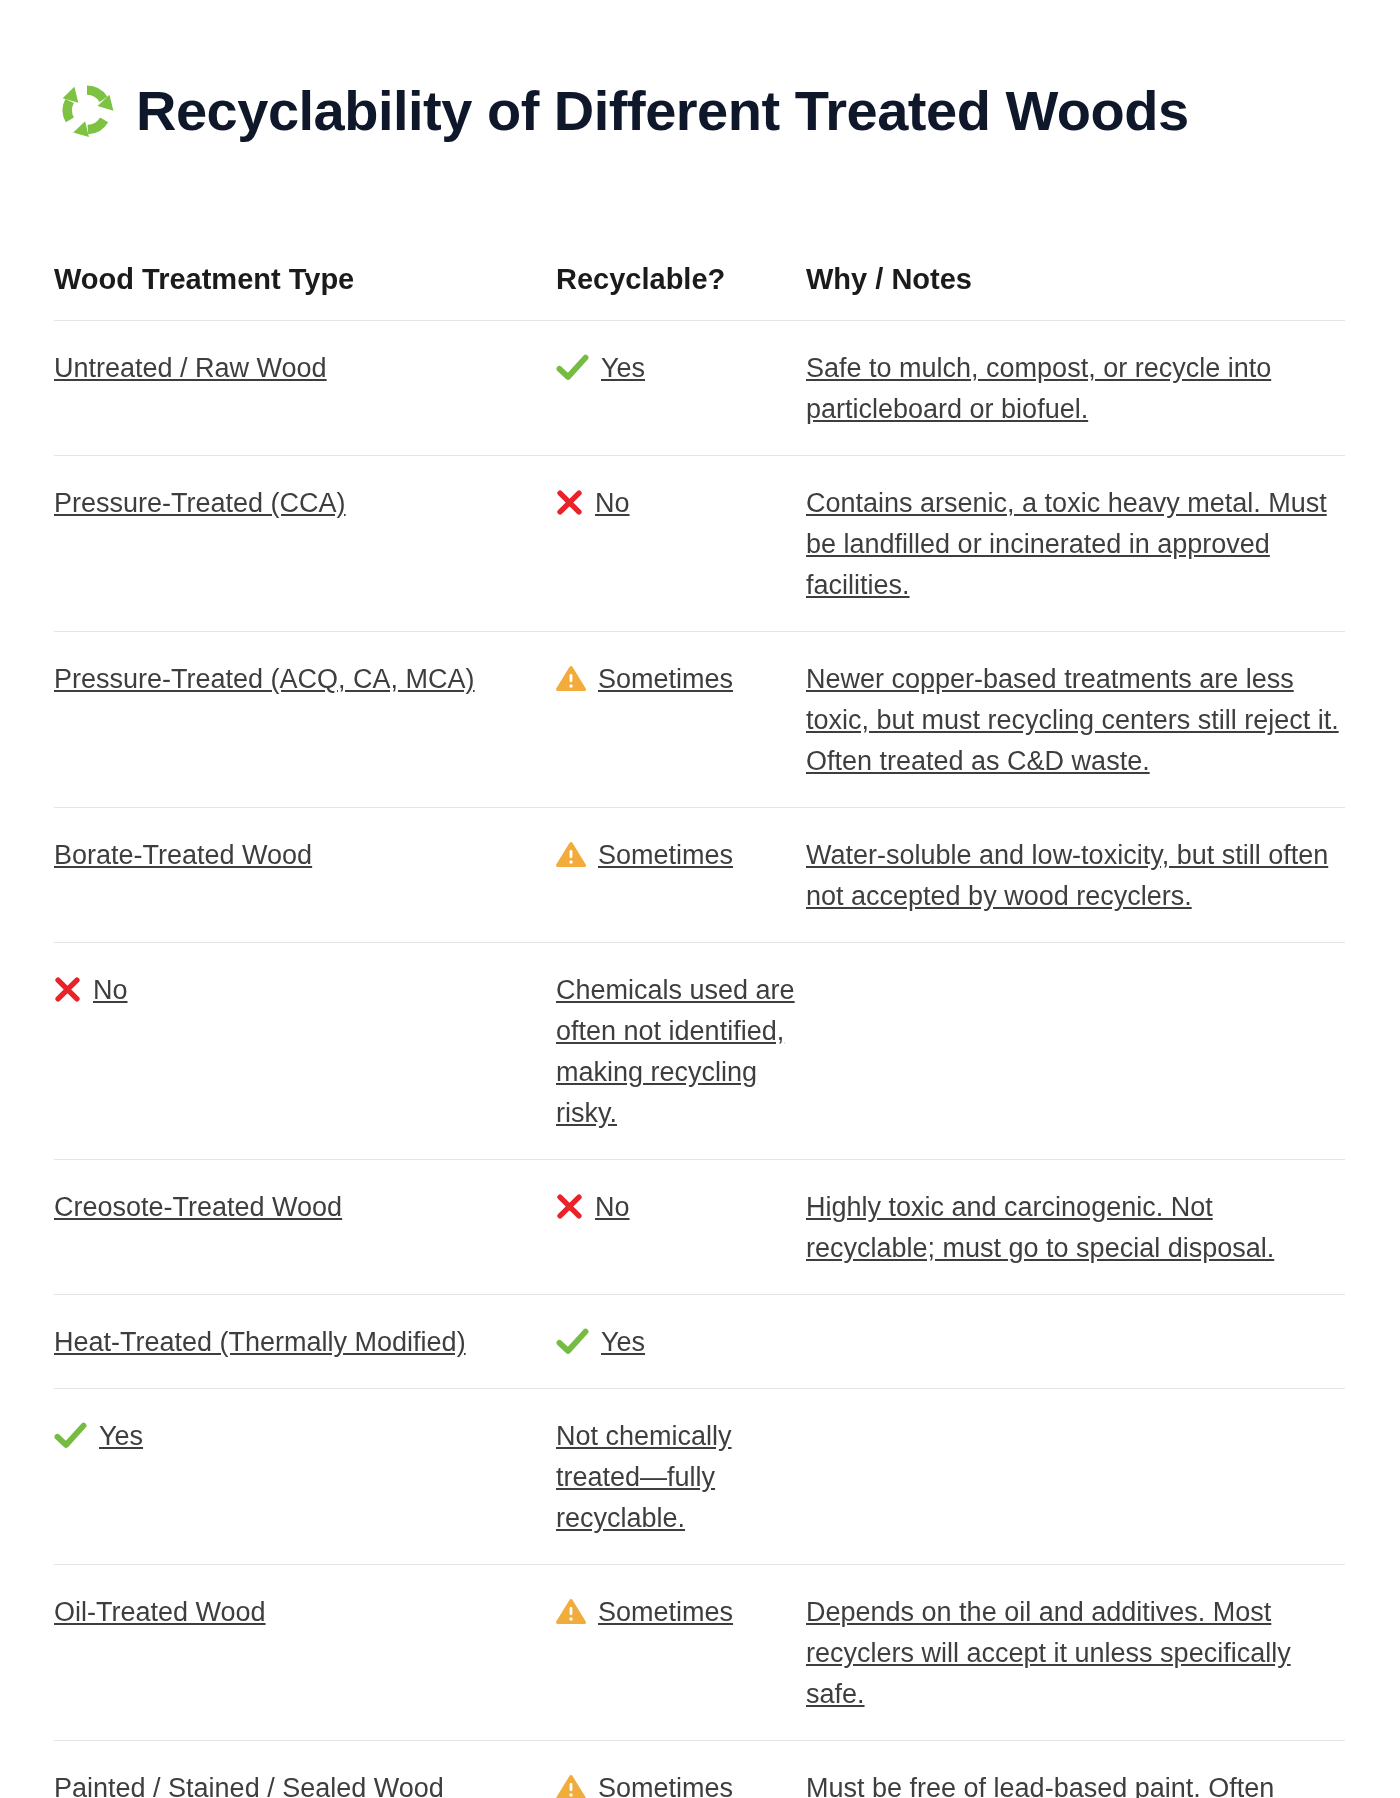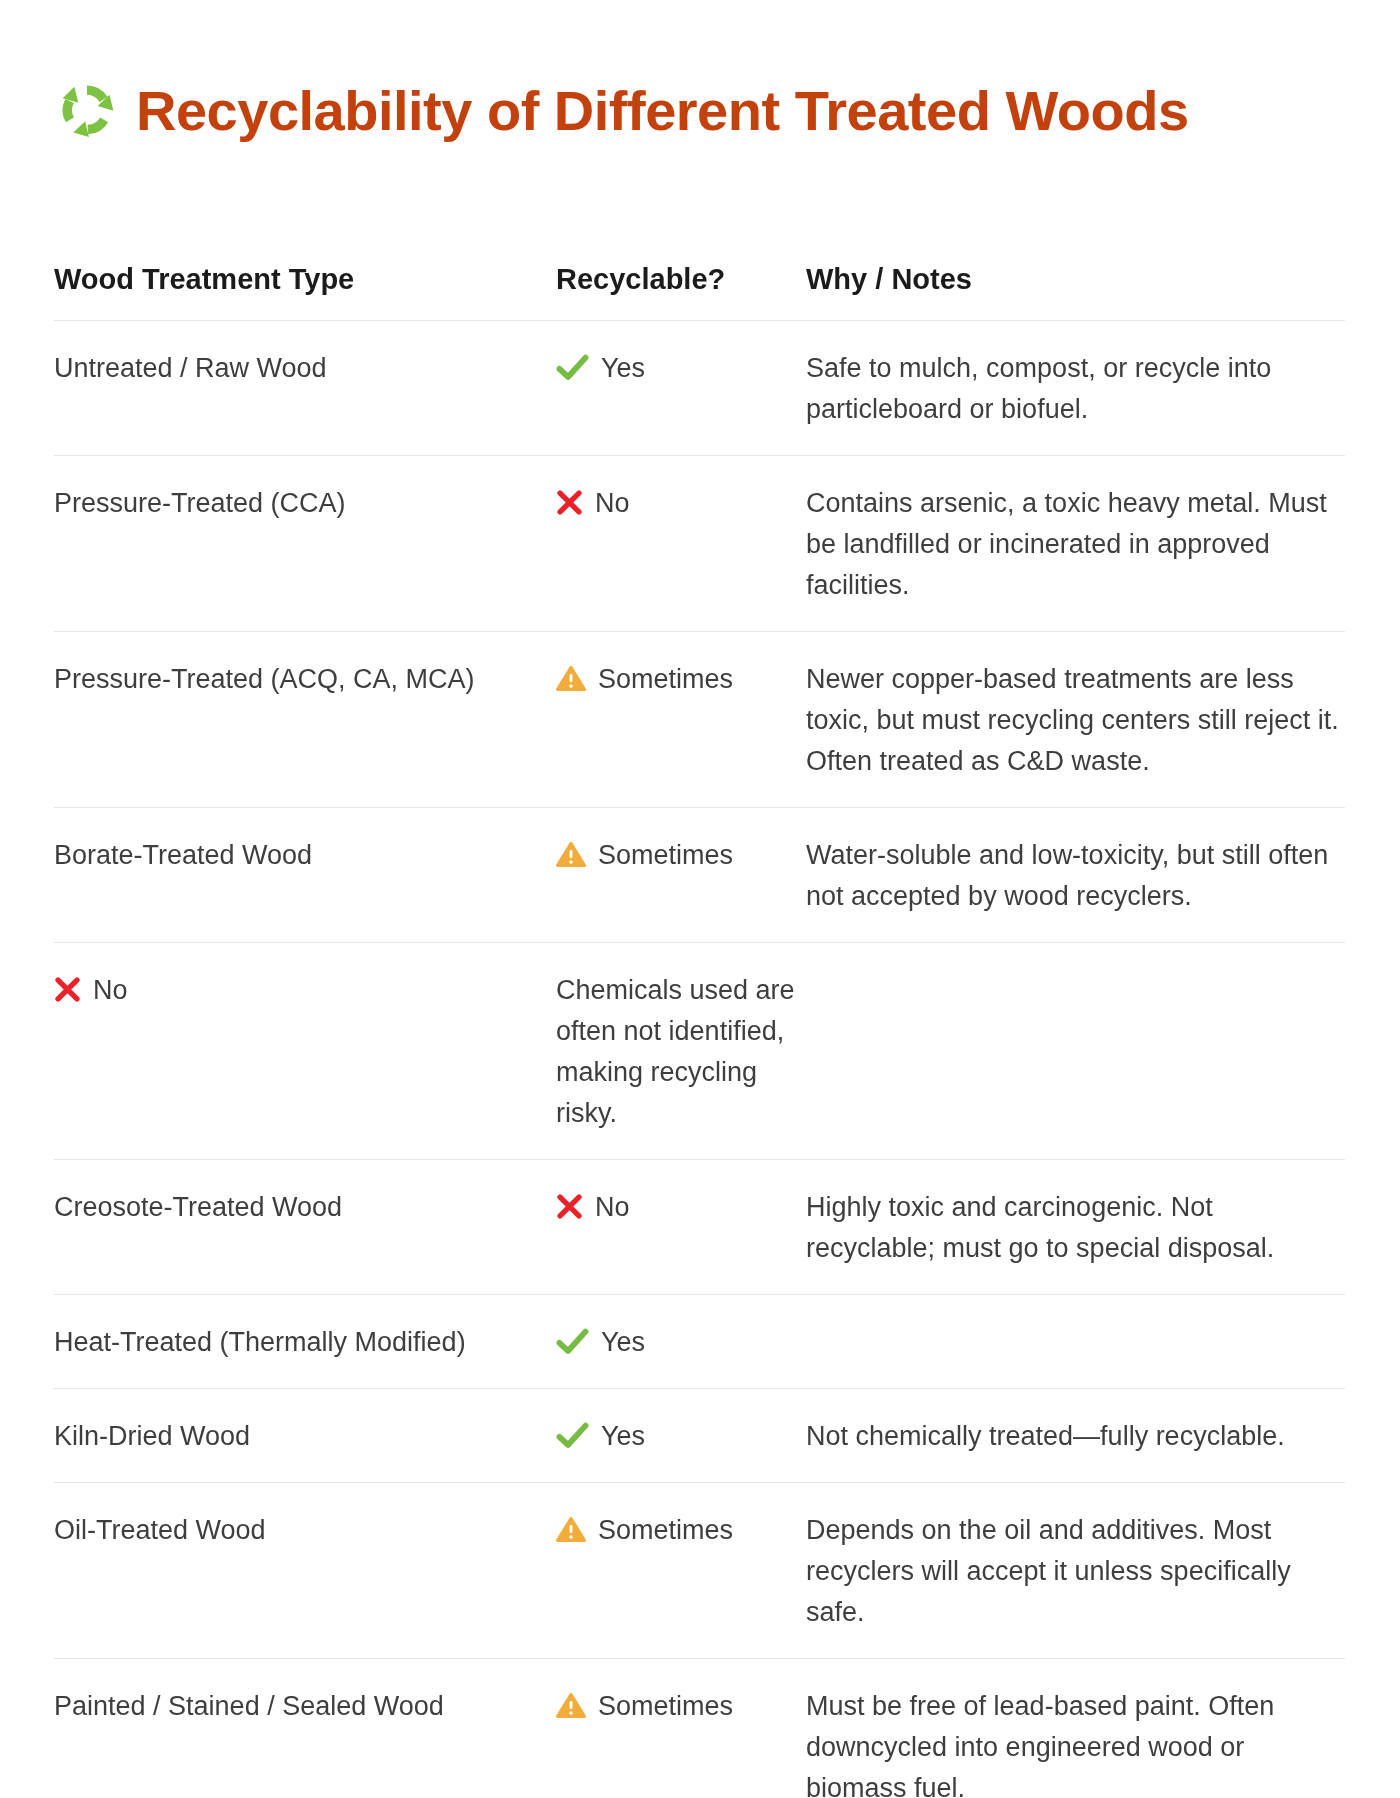--- a/index.html
+++ b/index.html
@@ -44,20 +44,21 @@
   }
   .table-header .hcell {
     font-size: 29px;
     font-weight: bold;
     color: #1b1b1b;
     line-height: 1.15;
   }
   .row {
     padding: 27px 0 25px;
     border-bottom: 1px solid #e4e4e4;
+    text-decoration: underline;
   }
   .row:last-child { border-bottom: none; }
   .cell {
     font-size: 27px;
     line-height: 41px;
     color: #3e3e3e;
   }
   .wood-type { padding-right: 30px; }
   .recyclable {
     display: flex;
@@ -87,21 +88,21 @@
             <path d="M84 27 l6 24 -24 -7 z"></path>
           </g>
         </defs>
         <g fill="currentColor">
           <use href="#rarrow"></use>
           <use href="#rarrow" transform="rotate(120 50 50)"></use>
           <use href="#rarrow" transform="rotate(240 50 50)"></use>
         </g>
       </svg>
     </span>
-    <h1 class="page-title" style="color: #c2410c;">Recyclability of Different Treated Woods</h1>
+    <h1 class="page-title" style="color: #0f172a;">Recyclability of Different Treated Woods</h1>
   </div>
 
   <div>
     <div class="grid-row table-header">
       <div class="hcell">Wood Treatment Type</div>
       <div class="hcell">Recyclable?</div>
       <div class="hcell">Why / Notes</div>
     </div>
     <div>
         <div class="grid-row row">
@@ -184,21 +185,20 @@
           <div class="cell recyclable">
             <span class="status-icon" style="color: rgb(118, 188, 67);">
               <svg viewBox="0 0 36 30" width="33" height="27">
                 <path d="M3.5 16.5 L13 25.5 L32.5 4" fill="none" stroke="currentColor" stroke-width="6.5" stroke-linecap="round" stroke-linejoin="round"></path>
               </svg>
             </span>
             <span>Yes</span>
           </div>
         </div>
         <div class="grid-row row">
-          <div class="cell wood-type">Kiln-Dried Wood</div>
           <div class="cell recyclable">
             <span class="status-icon" style="color: rgb(118, 188, 67);">
               <svg viewBox="0 0 36 30" width="33" height="27">
                 <path d="M3.5 16.5 L13 25.5 L32.5 4" fill="none" stroke="currentColor" stroke-width="6.5" stroke-linecap="round" stroke-linejoin="round"></path>
               </svg>
             </span>
             <span>Yes</span>
           </div>
           <div class="cell notes">Not chemically treated—fully recyclable.</div>
         </div>

